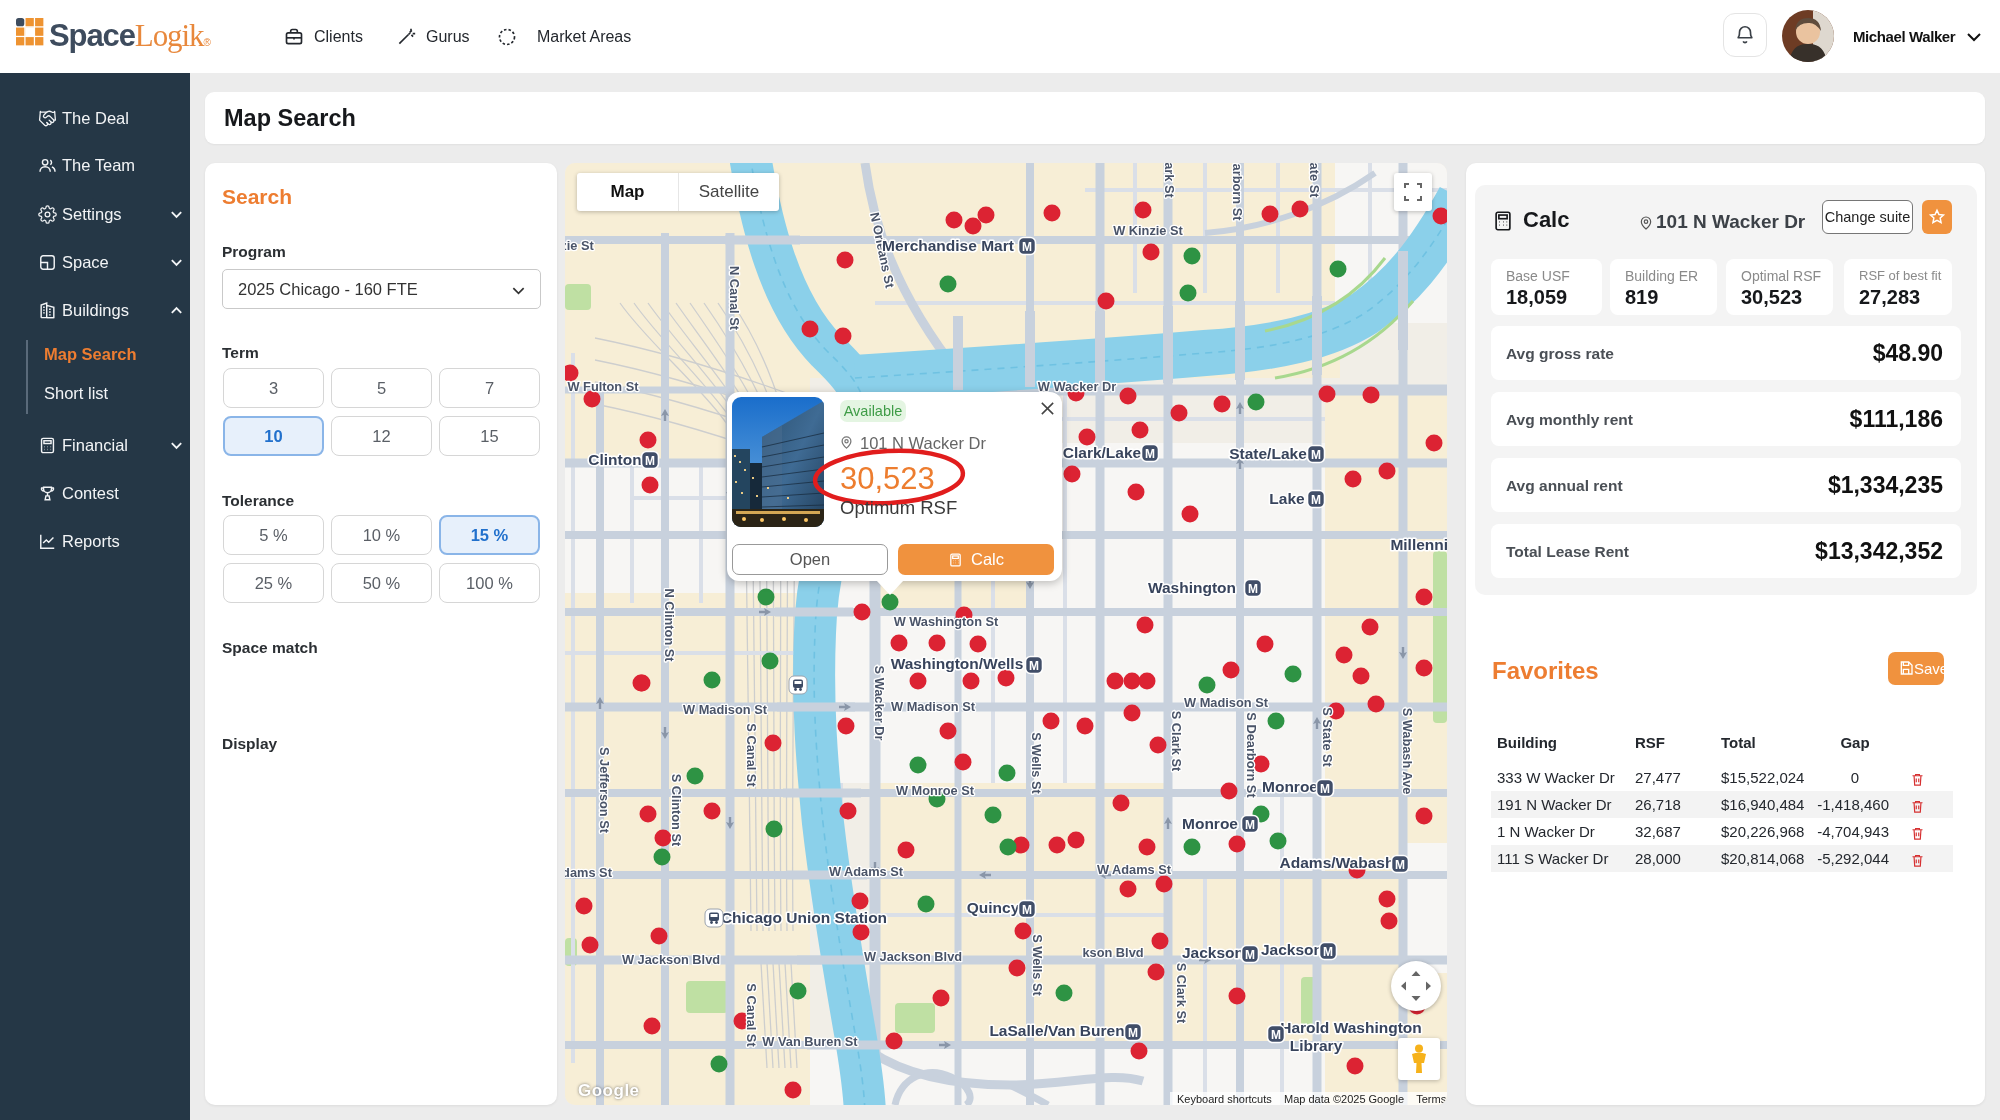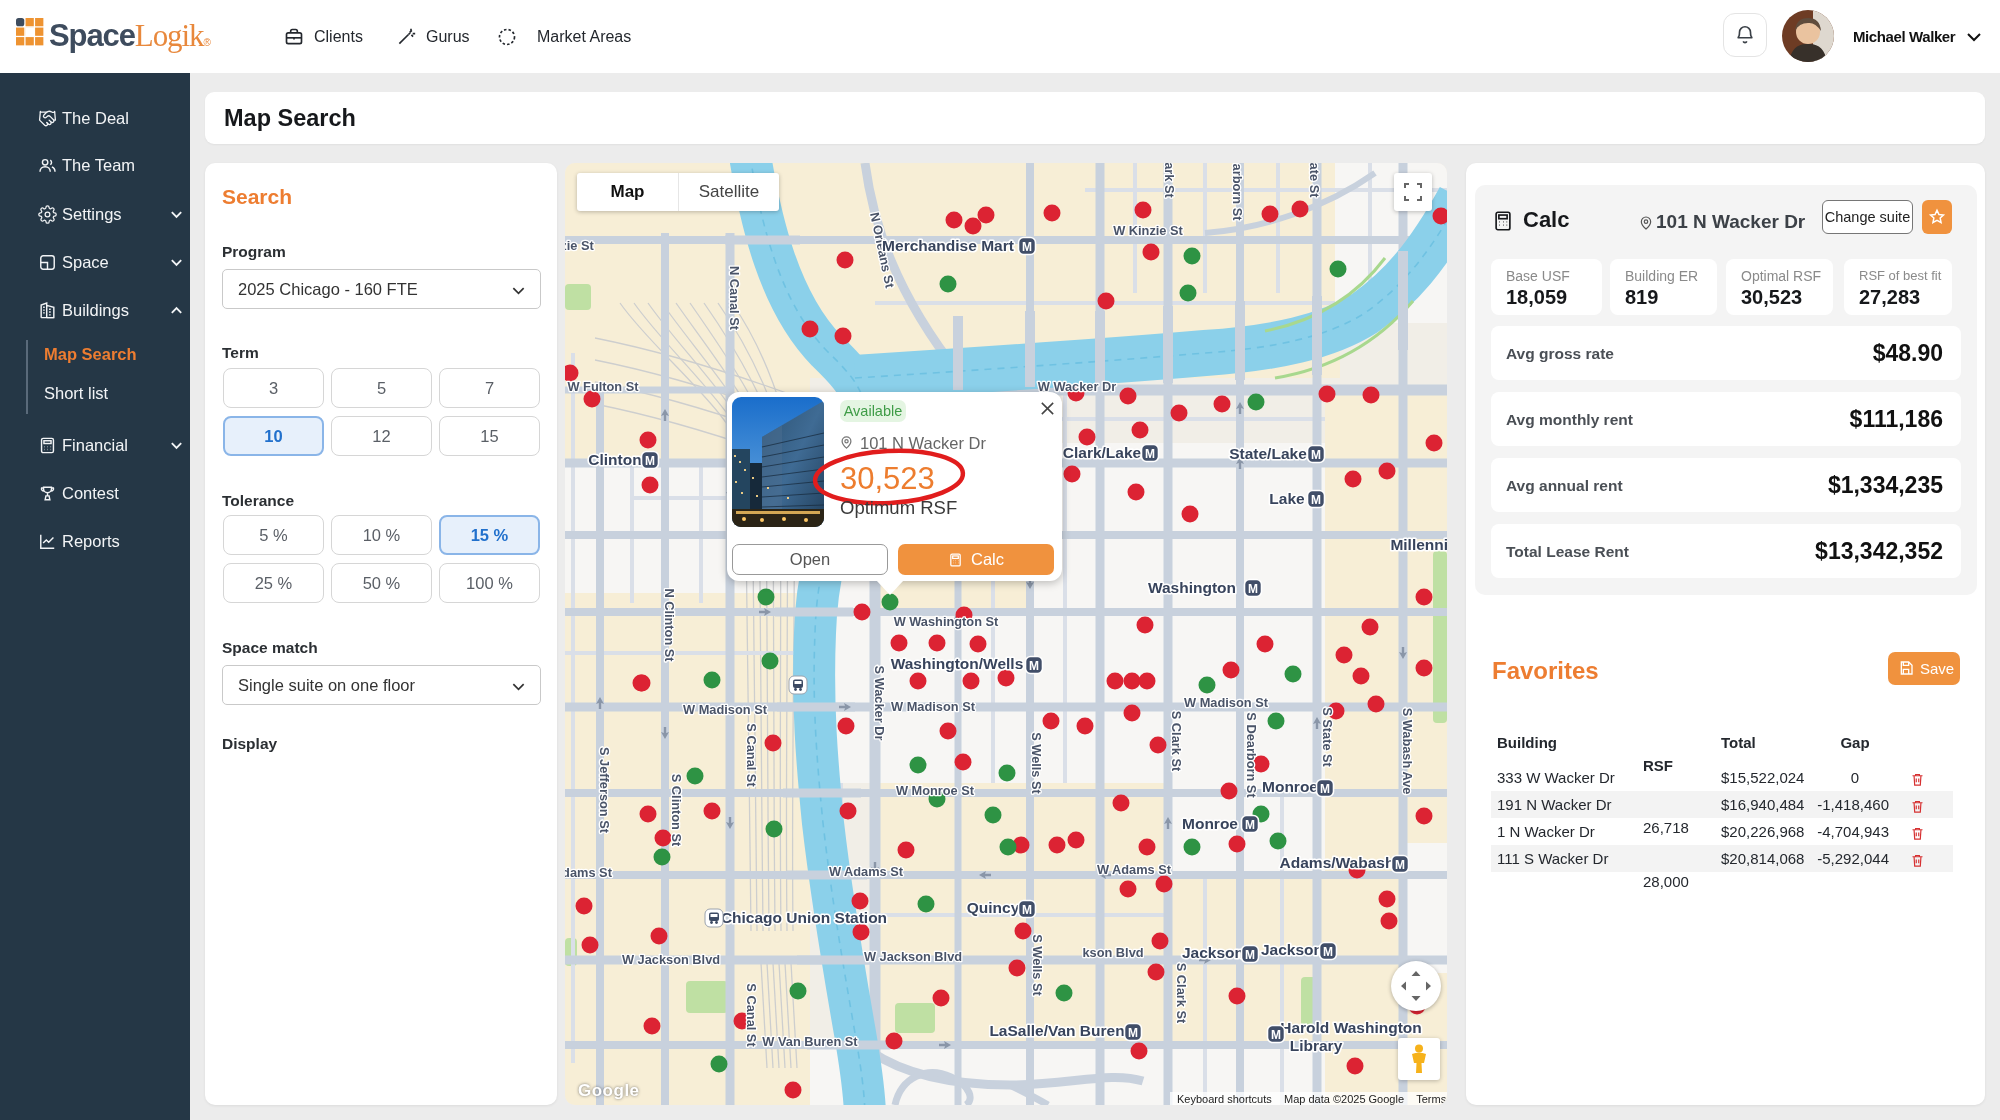--- a/index.html
+++ b/index.html
@@ -39,25 +39,25 @@
 .mapcard { position:absolute; left:565px; top:163px; width:882px; height:942px; border-radius:10px; overflow:hidden; background:#f3efe5; z-index:5; }
 .rightcard { left:1466px; top:163px; width:519px; height:942px; z-index:5; }
 .calcbox { position:absolute; left:9px; top:22px; width:502px; height:410px; background:#f4f4f4; border-radius:10px; }
 .statbox { position:absolute; top:74px; height:56px; background:#fff; border-radius:8px; }
 .statbox .sl { position:absolute; left:15px; top:9px; font-size:14px; color:#8a8a8a; }
 .statbox .svv { position:absolute; left:15px; top:27px; font-size:20px; font-weight:bold; color:#16181b; }
 .calcrow { position:absolute; left:16px; width:470px; height:54px; background:#fff; border-radius:8px; }
 .calcrow .rl { position:absolute; left:15px; top:19px; font-size:15.5px; font-weight:bold; color:#4a4f55; }
 .calcrow .rv { position:absolute; right:18px; top:14px; font-size:23px; font-weight:bold; color:#111; }
 .favh { position:absolute; left:26px; top:494px; font-size:24px; font-weight:bold; color:#ed7d31; }
-.savebtn { position:absolute; left:422px; top:489px; width:72px; height:33px; background:#f0923e; border-radius:7px; color:#fff; font-size:15px; text-align:center; line-height:33px; }
+.savebtn { position:absolute; left:422px; top:489px; width:56px; height:33px; background:#f0923e; border-radius:7px; color:#fff; font-size:15px; text-align:center; line-height:33px; }
 .favtable { position:absolute; left:25px; top:566px; width:462px; font-size:15px; color:#24282e; }
 .frow { position:absolute; left:0; width:462px; height:27px; line-height:27px; }
 .frow.alt { background:#f3f3f3; }
-.fc1 { position:absolute; left:6px; } .fc2 { position:absolute; left:152px;margin-top:23px; } .fc3 { position:absolute; left:230px; } .fc4r { position:absolute; left:300px; width:98px; text-align:right; } .fc4c { position:absolute; left:334px; width:60px; text-align:center; } .fct { position:absolute; left:419px; top:5px; }
+.fc1 { position:absolute; left:6px; } .fc2 { position:absolute; left:144px; } .fc3 { position:absolute; left:230px; } .fc4r { position:absolute; left:300px; width:98px; text-align:right; } .fc4c { position:absolute; left:334px; width:60px; text-align:center; } .fct { position:absolute; left:419px; top:5px; }
 </style>
 </head>
 <body>
 <div class="main"></div>
 <div class="header">
   <div class="logo">
     <svg class="logomark" viewBox="0 0 44 44">
       <rect x="0" y="0" width="13" height="13" rx="4" fill="#3e4c5e"></rect>
       <rect x="15" y="0" width="13" height="13" fill="#ee9331"></rect>
       <rect x="30" y="0" width="13" height="13" fill="#ee9331"></rect>
@@ -210,25 +210,20 @@
   <div class="btn3" style="left:126px; top:253px;">12</div>
   <div class="btn3" style="left:234px; top:253px;">15</div>
   <div class="sch-lbl" style="top:329px;">Tolerance</div>
   <div class="btn3" style="left:18px; top:352px;">5 %</div>
   <div class="btn3" style="left:126px; top:352px;">10 %</div>
   <div class="btn3 on" style="left:234px; top:352px;">15 %</div>
   <div class="btn3" style="left:18px; top:400px;">25 %</div>
   <div class="btn3" style="left:126px; top:400px;">50 %</div>
   <div class="btn3" style="left:234px; top:400px;">100 %</div>
   <div class="sch-lbl" style="top:476px;">Space match</div>
-  <div class="sel" style="top:502px;">Single suite on one floor
-    <svg class="sv" width="15" height="15" viewBox="0 0 16 16" fill="none" stroke="#333" stroke-width="1.8">
-        <path d="M2.5 5.5l5.5 5.5L13.5 5.5"></path>
-      </svg>
-  </div>
   <div class="sch-lbl" style="top:572px;">Display</div>
 </div>
 <div class="mapcard" id="mapcard">
 <svg width="882" height="942" viewBox="0 0 882 942" style="position:absolute;left:0;top:0;">
 <rect width="882" height="942" fill="#f1eee7"></rect>
 <rect x="0" y="0" width="775" height="215" fill="#f7eed6"></rect>
 <rect x="760" y="230" width="122" height="712" fill="#f7eed6"></rect>
 <rect x="0" y="430" width="245" height="512" fill="#f7eed6"></rect>
 <rect x="0" y="215" width="245" height="95" fill="#f7eed6"></rect>
 <rect x="310" y="620" width="450" height="270" fill="#f7eed6"></rect>

